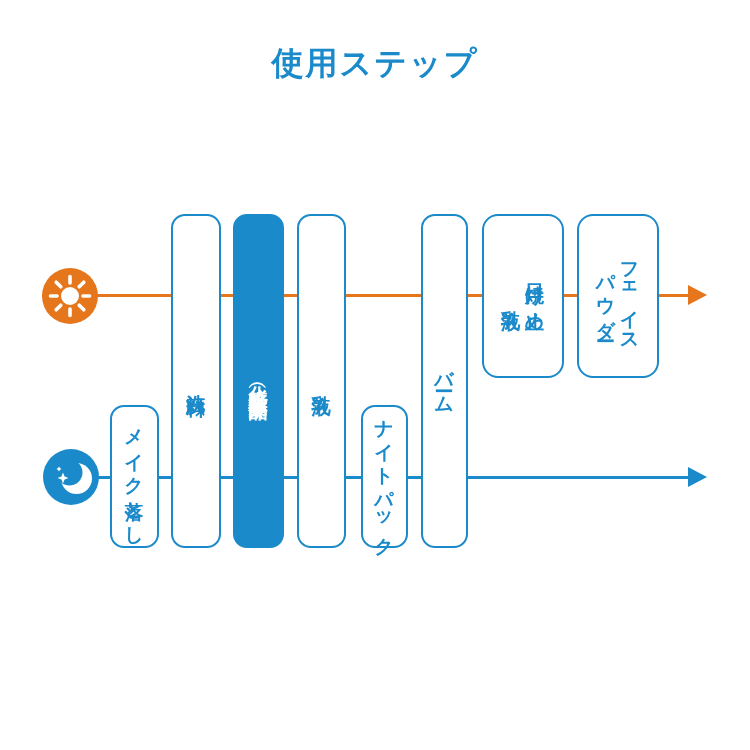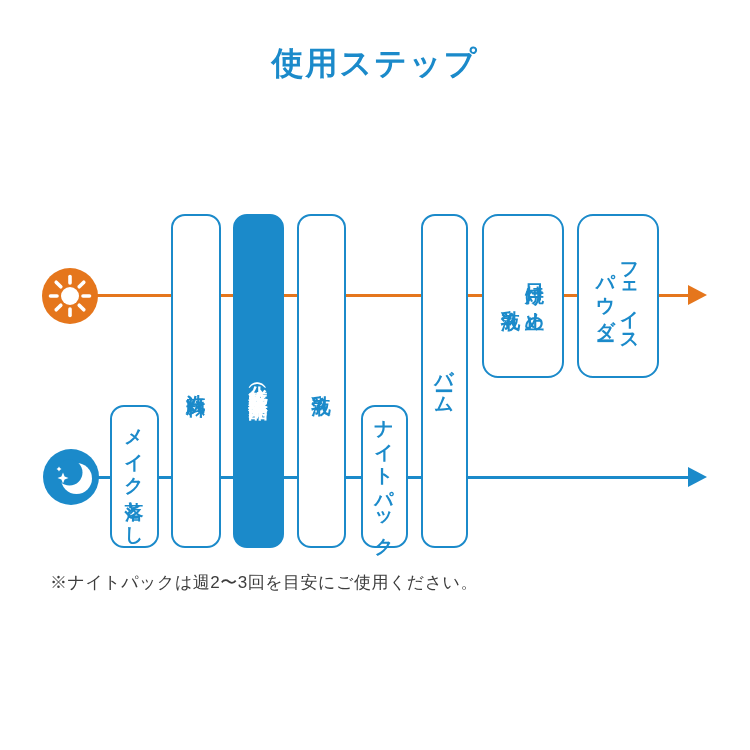--- a/index.html
+++ b/index.html
@@ -127,15 +127,14 @@
   <div class="box b-sunscreen wide">
     <span class="vtext">日焼け止め</span>
     <span class="vtext">乳液</span>
   </div>
 
   <div class="box b-powder wide">
     <span class="vtext">フェイス</span>
     <span class="vtext">パウダー</span>
   </div>
 
-  <div class="note">※ナイトパックは週2〜3回を目安にご使用ください。</div>
 
 </div>
 
 </body></html>

